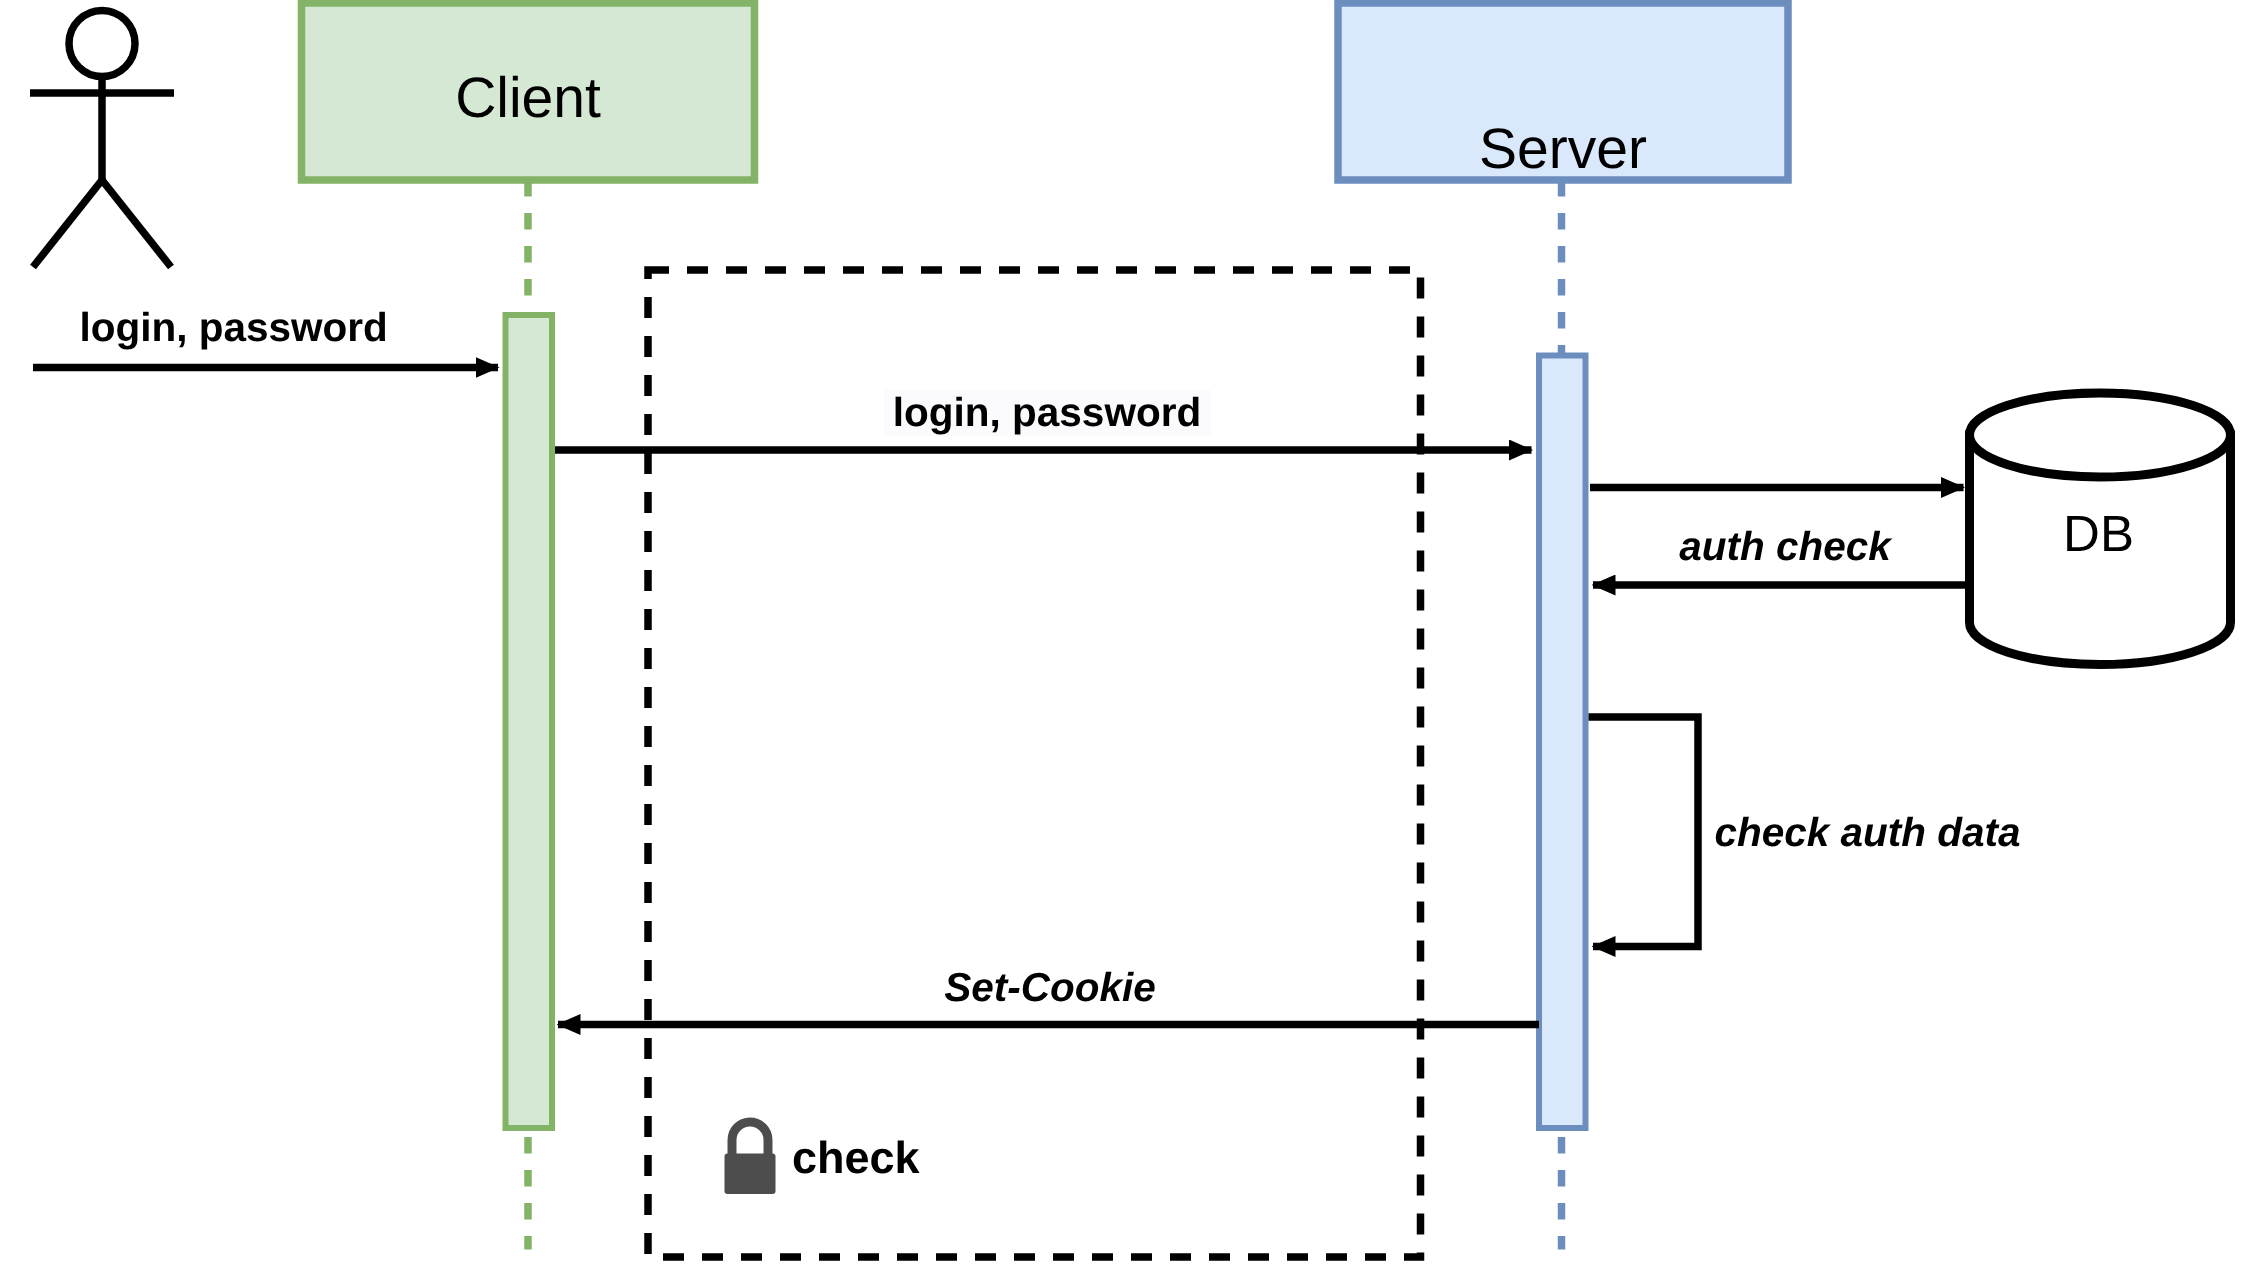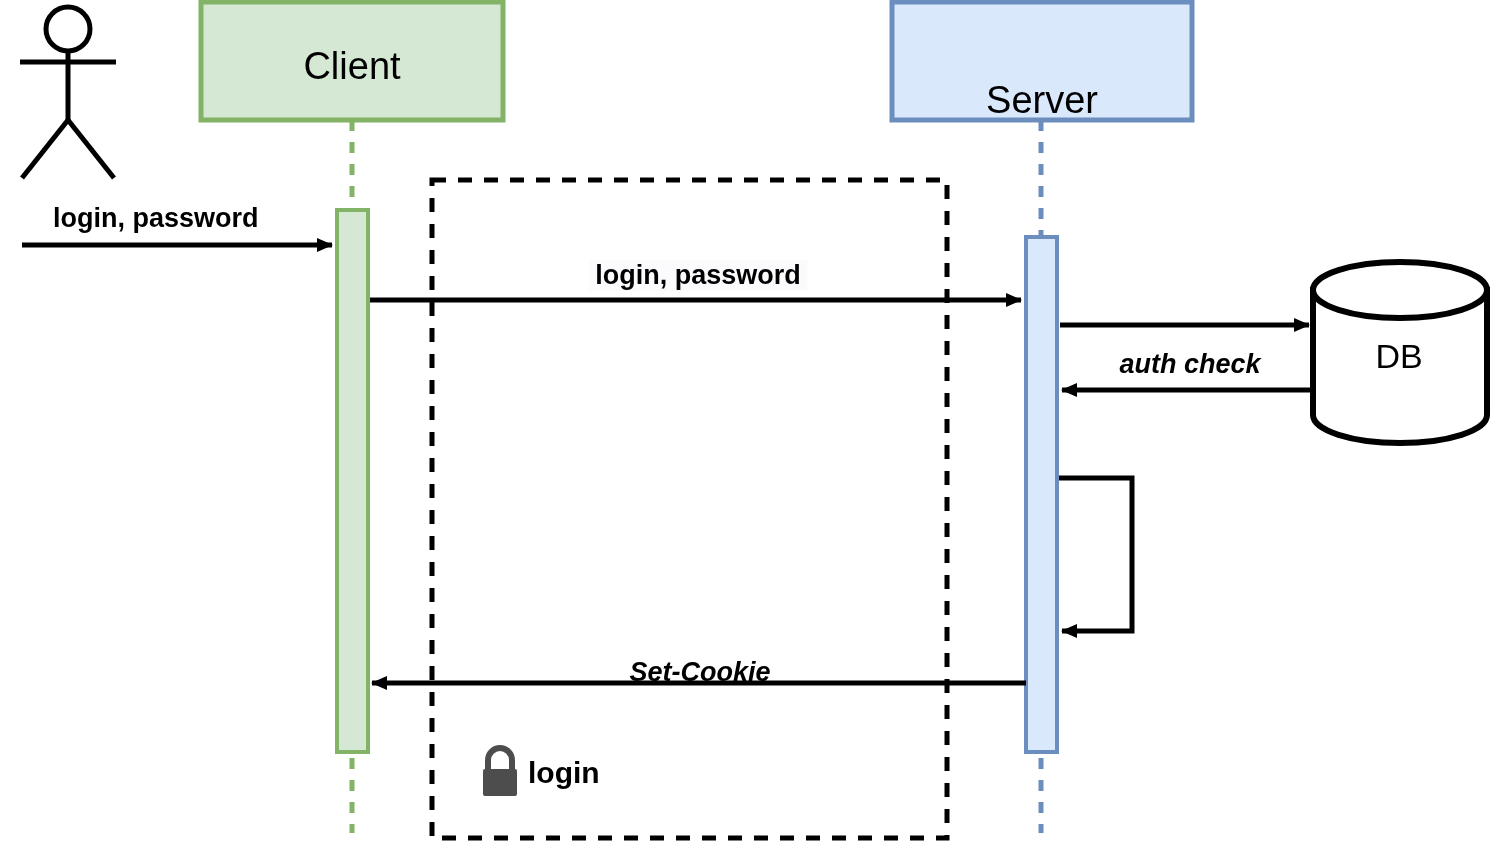--- a/index.html
+++ b/index.html
@@ -122,18 +122,19 @@
   <div class="lbl lbl-participant center" style="left:1042px; top:47px;margin-top:34px;">Server</div>
 
   <div class="lbl lbl-db center" style="left:1399px; top:339px;">DB</div>
 
   <div class="lbl lbl-msg-bold" style="left:53px; top:205px;">login, password</div>
 
   <div class="lbl lbl-msg-bold center msg-bg" style="left:698px; top:260px; padding:2px 6px;">login, password</div>
 
   <div class="lbl lbl-msg-bolditalic center" style="left:1190px; top:351px;">auth check</div>
 
+  <div class="lbl lbl-msg-bolditalic" style="left:1143px; top:542px;">check auth data</div>
 
-  <div class="lbl lbl-msg-bolditalic center" style="left:700px; top:659px;">Set-Cookie</div>
+  <div class="lbl lbl-msg-bolditalic center" style="left:700px; top:645px;">Set-Cookie</div>
 
-  <div class="lbl lbl-https" style="left:528px; top:758px;">login</div>
+  <div class="lbl lbl-https" style="left:528px; top:758px;">check</div>
 
 </div>
 
 </body></html>

